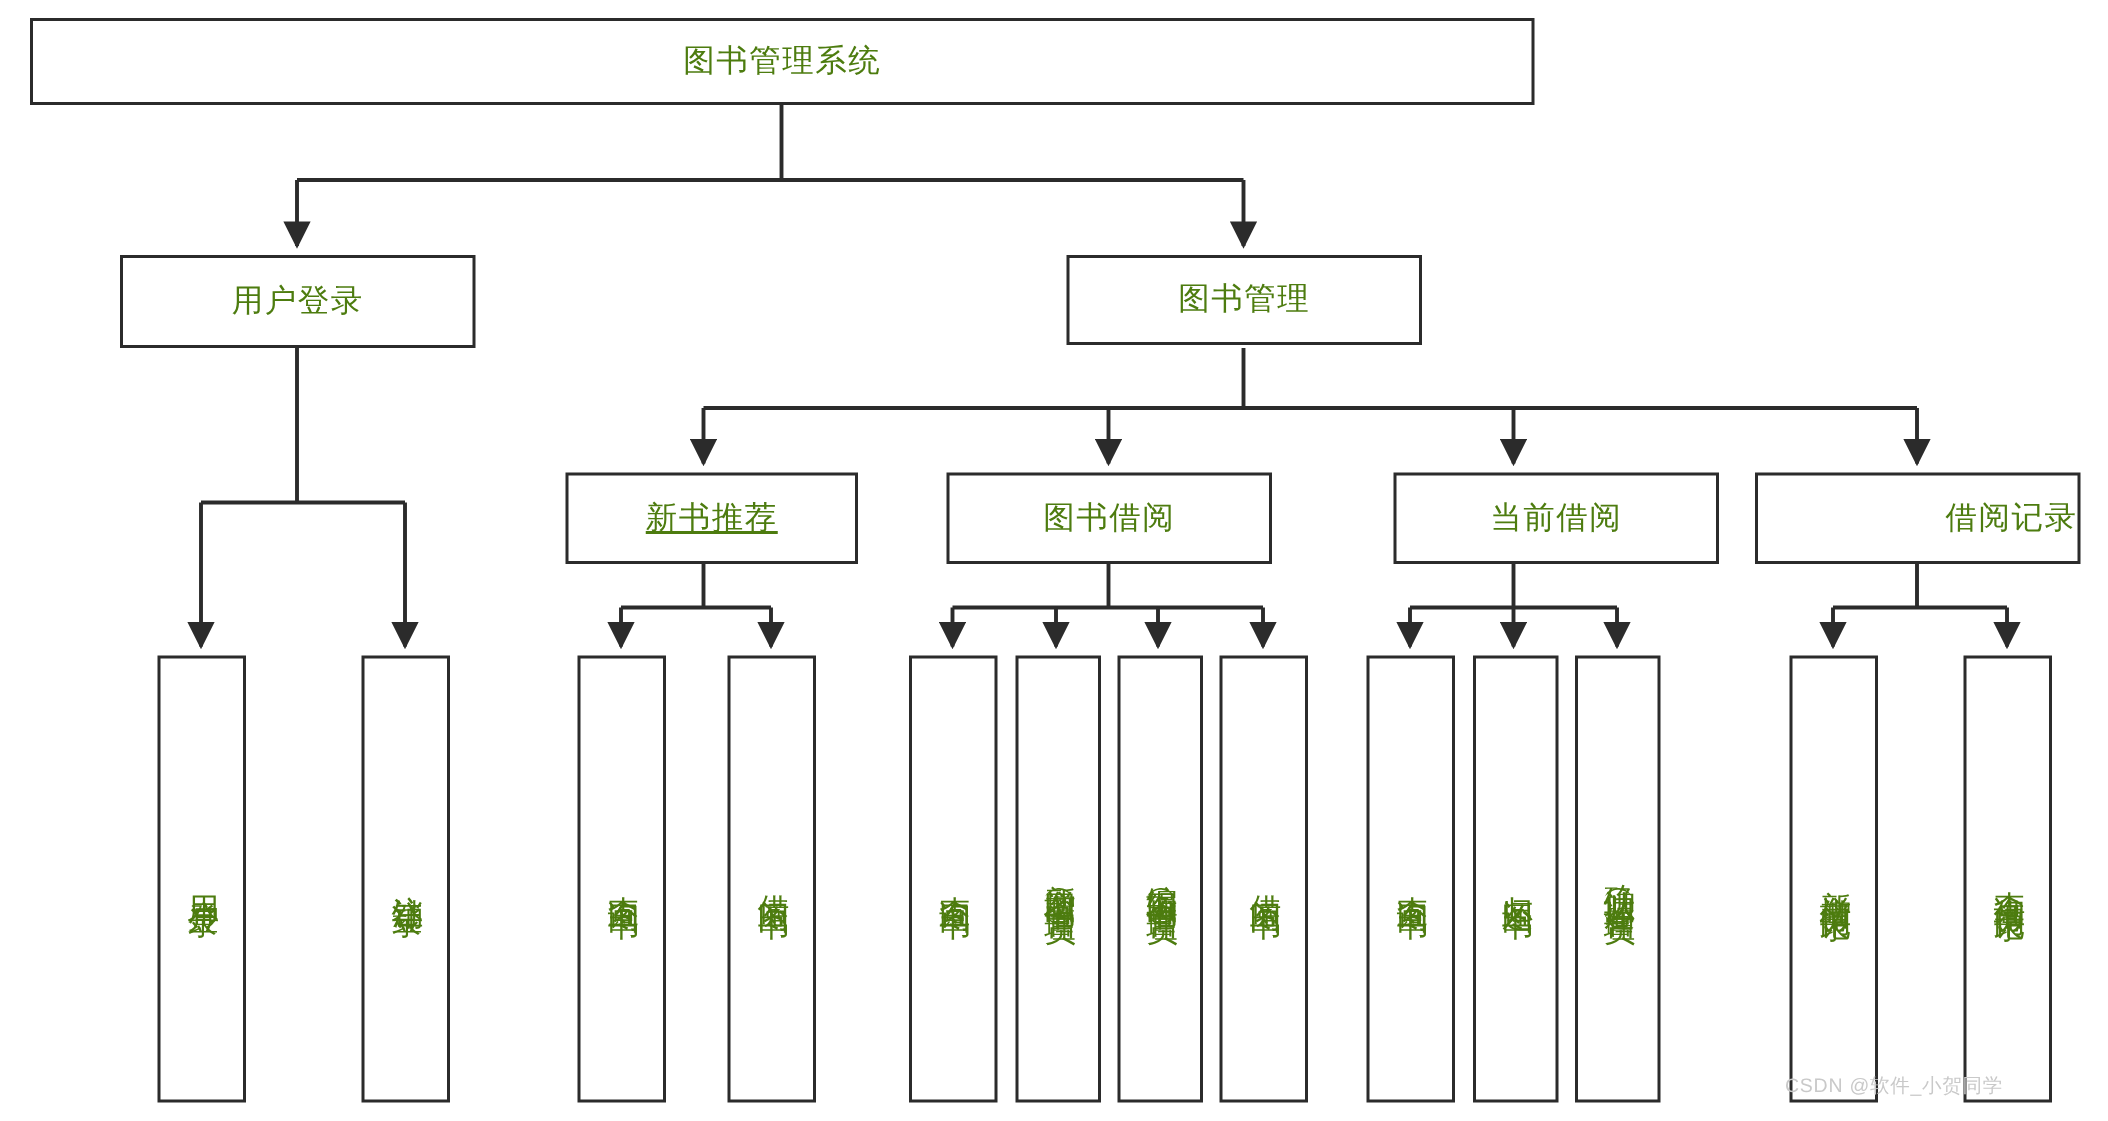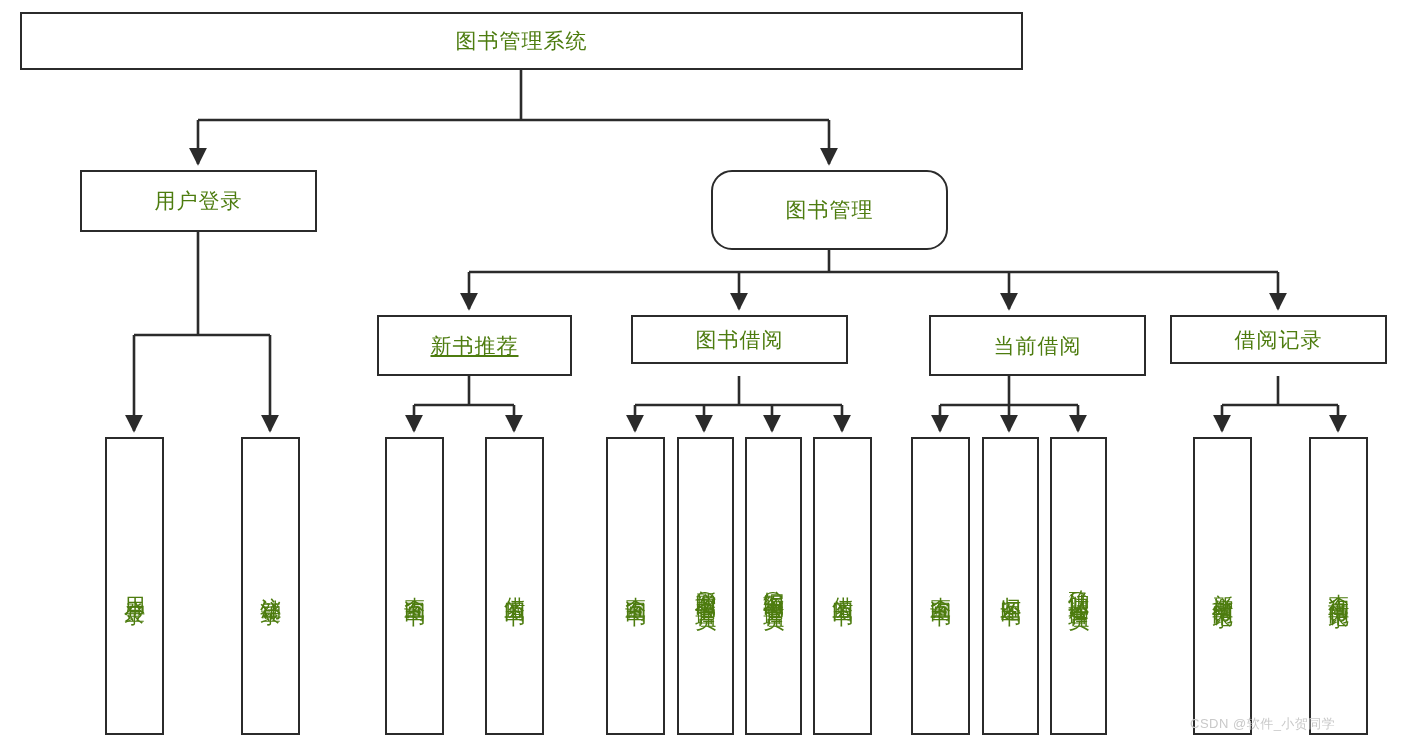--- a/index.html
+++ b/index.html
@@ -117,34 +117,34 @@
     </g>
   </svg>
 
   <div class="node horiz" style="left:20px; top:12px; width:1003px; height:58px;">
     <span class="txt">图书管理系统</span>
   </div>
 
   <div class="node horiz" style="left:80px; top:170px; width:237px; height:62px;">
     <span class="txt">用户登录</span>
   </div>
-  <div class="node horiz" style="left:711px; top:170px; width:237px; height:80px;border-radius:21px;">
+  <div class="node horiz" style="left:711px; top:170px; width:237px; height:60px;">
     <span class="txt">图书管理</span>
   </div>
 
   <div class="node horiz" style="left:377px; top:315px; width:195px; height:61px;text-decoration:underline;">
     <span class="txt">新书推荐</span>
   </div>
-  <div class="node horiz" style="left:631px; top:315px; width:217px; height:49px;">
+  <div class="node horiz" style="left:631px; top:315px; width:217px; height:61px;">
     <span class="txt">图书借阅</span>
   </div>
   <div class="node horiz" style="left:901px; top:315px; width:217px; height:61px;margin-left:28px;">
     <span class="txt">当前借阅</span>
   </div>
-  <div class="node horiz" style="left:1170px; top:315px; width:217px; height:49px;">
+  <div class="node horiz" style="left:1170px; top:315px; width:217px; height:61px;justify-content:flex-end;">
     <span class="txt">借阅记录</span>
   </div>
 
   <div class="node vert" style="left:105px; top:437px; width:59px; height:298px;">
     <span class="txt">用户登录</span>
   </div>
   <div class="node vert" style="left:241px; top:437px; width:59px; height:298px;">
     <span class="txt">注销登录</span>
   </div>
 

